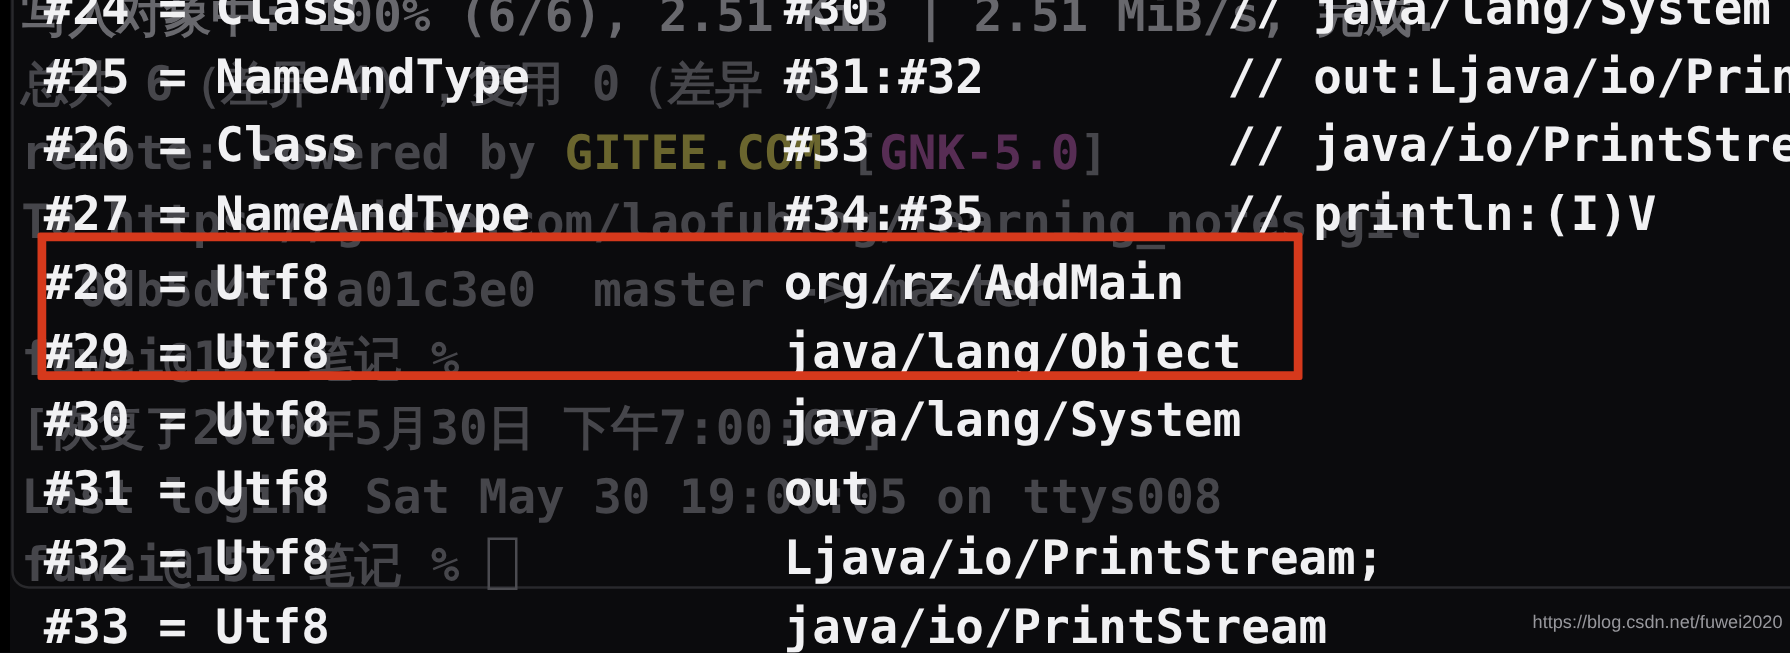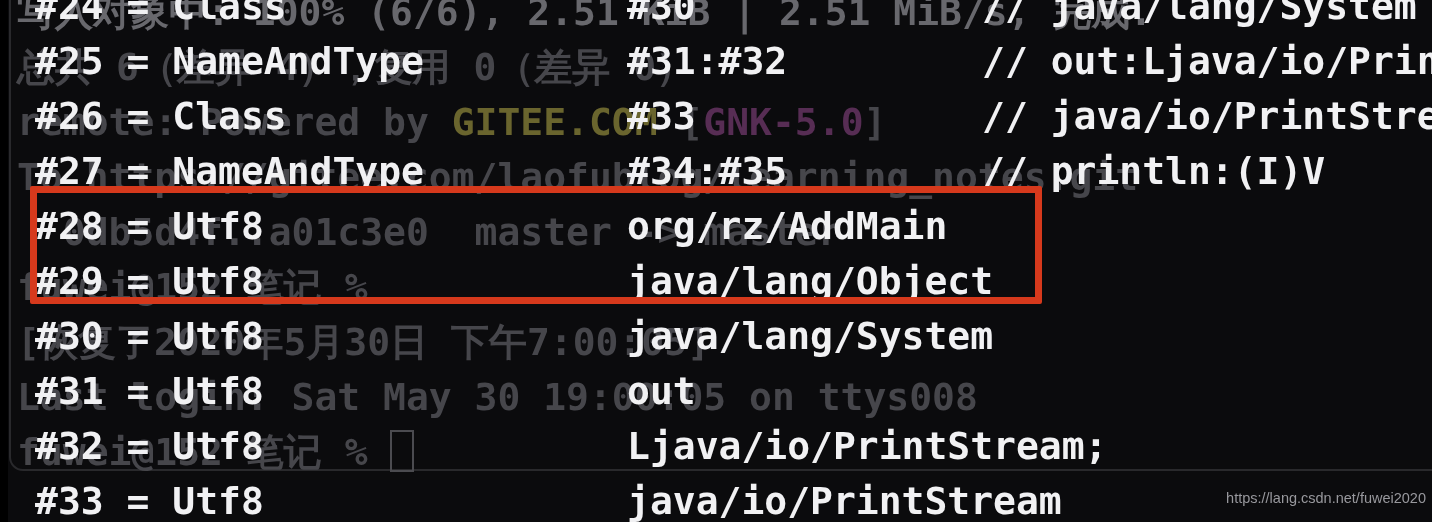--- a/index.html
+++ b/index.html
@@ -46,13 +46,13 @@
 
 <div id="left-strip"></div>
 <div id="ghost-window-border"></div>
 
 <div id="ghost-layer" class="mono"><div class="row bright" style="top: -15px;"><span>写入对象中: 100% (6/6), 2.51 KiB | 2.51 MiB/s, 完成.</span></div><div class="row" style="top: 40px;"><span>总共 6（差异 4），复用 0（差异 0）</span></div><div class="row" style="top: 95px;"><span>remote: Powered by </span><span style="color: rgb(106, 101, 46);">GITEE.COM</span><span> [</span><span style="color: rgb(87, 45, 84);">GNK-5.0</span><span>]</span></div><div class="row" style="top: 150px;"><span>To https://gitee.com/laofublog/learning_notes.git</span></div><div class="row" style="top: 205px;"><span>  0db5d4f..a01c3e0  master -&gt; master</span></div><div class="row" style="top: 260px;"><span>fuwei@152 笔记 %</span></div><div class="row" style="top: 315px;"><span>[恢复了2020年5月30日 下午7:00:05]</span></div><div class="row" style="top: 370px;"><span>Last login: Sat May 30 19:00:05 on ttys008</span></div><div class="row" style="top: 425px;"><span>fuwei@152 笔记 % </span><span class="cursor"></span></div></div>
 
 <div id="fg-layer" class="mono"><div class="row" style="top: -21px;"><span class="col col-a">#24 = Class</span><span class="col col-b">#30</span><span class="col col-c">// java/lang/System</span></div><div class="row" style="top: 34px;"><span class="col col-a">#25 = NameAndType</span><span class="col col-b">#31:#32</span><span class="col col-c">// out:Ljava/io/PrintStream;</span></div><div class="row" style="top: 89px;"><span class="col col-a">#26 = Class</span><span class="col col-b">#33</span><span class="col col-c">// java/io/PrintStream</span></div><div class="row" style="top: 144px;"><span class="col col-a">#27 = NameAndType</span><span class="col col-b">#34:#35</span><span class="col col-c">// println:(I)V</span></div><div class="row" style="top: 199px;"><span class="col col-a">#28 = Utf8</span><span class="col col-b">org/rz/AddMain</span></div><div class="row" style="top: 254px;"><span class="col col-a">#29 = Utf8</span><span class="col col-b">java/lang/Object</span></div><div class="row" style="top: 309px;"><span class="col col-a">#30 = Utf8</span><span class="col col-b">java/lang/System</span></div><div class="row" style="top: 364px;"><span class="col col-a">#31 = Utf8</span><span class="col col-b">out</span></div><div class="row" style="top: 419px;"><span class="col col-a">#32 = Utf8</span><span class="col col-b">Ljava/io/PrintStream;</span></div><div class="row" style="top: 474px;"><span class="col col-a">#33 = Utf8</span><span class="col col-b">java/io/PrintStream</span></div></div>
 
 <div id="highlight-box"></div>
 
-<div id="watermark">https://lang.csdn.net/fuwei2020</div>
+<div id="watermark">https://blog.csdn.net/fuwei2020</div>
 
 </body></html>

